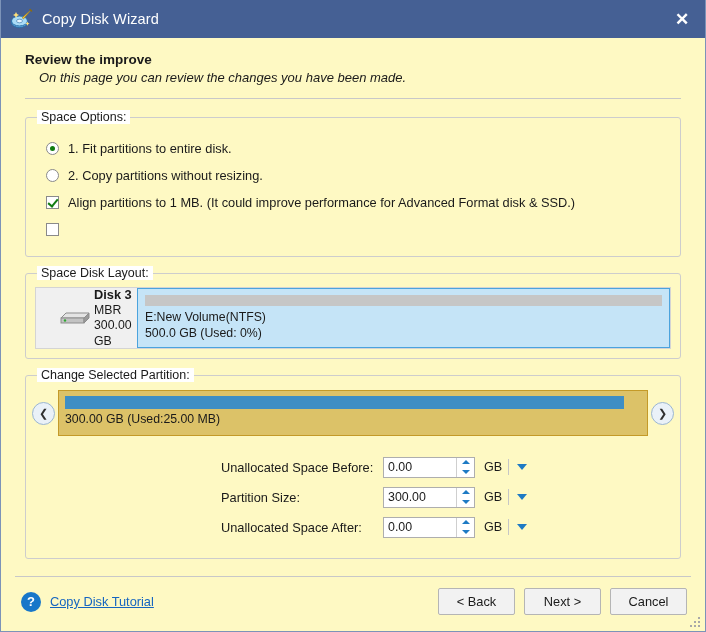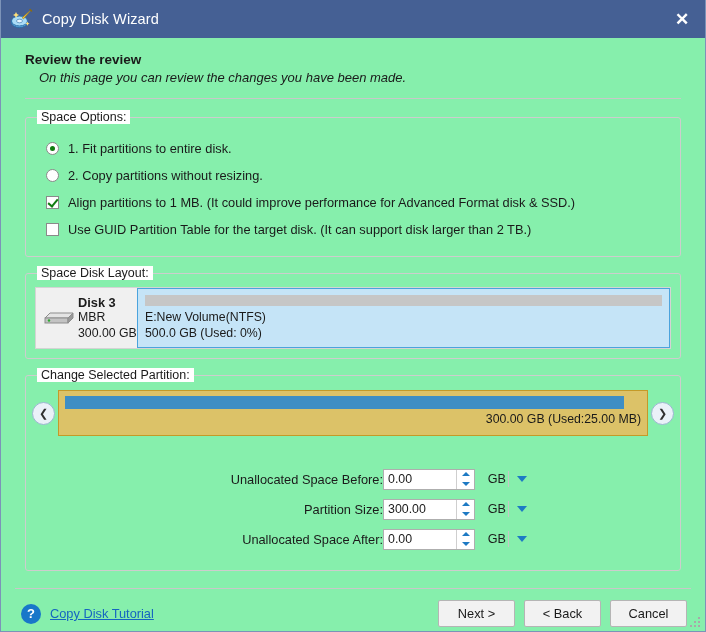--- a/index.html
+++ b/index.html
@@ -4,21 +4,21 @@
 <style>
   html, body {
     margin: 0; padding: 0;
     background: #c9d2e0;
     font-family: "Liberation Sans", sans-serif;
   }
   .window {
     position: relative;
     width: 706px;
     height: 632px;
-    background: #86efac;
+    background: #fef9c3;
     overflow: hidden;
     box-sizing: border-box;
     border-left: 1px solid #7c93b8;
     border-right: 1px solid #7c93b8;
     border-bottom: 1px solid #7c93b8;
   }
 
   
   .titlebar {
     height: 38px;
@@ -146,21 +146,21 @@
     height: 62px;
     border: 1px solid #d4d4d4;
     background: #f0f0f0;
     box-sizing: border-box;
   }
   .disk-info {
     width: 101px;
     flex: 0 0 auto;
     display: flex;
     align-items: center;
-    padding-left: 6px;
+    padding-left: 22px;
     box-sizing: border-box;
   }
   .disk-icon { width: 34px; flex: 0 0 auto; }
   .disk-meta {
     font-size: 12.3px;
     color: #1a1a1a;
     line-height: 15.5px;
     padding-left: 2px;
   }
   .disk-meta .dname { font-weight: bold; font-size: 12.8px; }
@@ -183,21 +183,21 @@
     height: 100%;
     background: #7aa7cf;
   }
   .partition-block .pline {
     font-size: 12.3px;
     color: #1a1a1a;
     line-height: 15.5px;
   }
 
   
-  #change-partition-group { margin-top: 16px; padding: 14px 0 16px 0; text-align: right; }
+  #change-partition-group { margin-top: 16px; padding: 14px 0 16px 0; }
   .slider-row {
     display: flex;
     align-items: center;
     padding: 0 6px;
   }
   .arrow-btn {
     width: 21px; height: 21px;
     flex: 0 0 auto;
     border-radius: 50%;
     background: #eaf1f8;
@@ -225,21 +225,21 @@
     height: 13px;
     background: #3e8ec4;
     margin-bottom: 3px;
   }
   .sel-partition .sline {
     font-size: 12.3px;
     color: #1a1a1a;
   }
 
   
-  .fields { margin-top: 28px; }
+  .fields { margin-top: 16px; }
   .field-row {
     display: flex;
     align-items: center;
     height: 30px;
     padding-left: 195px;
   }
   .field-label {
     width: 162px;
     flex: 0 0 auto;
     font-size: 12.8px;
@@ -386,21 +386,21 @@
         <path d="M5 4 l1 2 2 1 -2 1 -1 2 -1 -2 -2 -1 2 -1 z" fill="#ffe07a"></path>
         <path d="M16.5 13.5 l.7 1.4 1.4 .7 -1.4 .7 -.7 1.4 -.7 -1.4 -1.4 -.7 1.4 -.7 z" fill="#ffe07a"></path>
       </svg>
     </div>
     <div class="title-text">Copy Disk Wizard</div>
     <div class="titlebar-spacer"></div>
     <div class="close-btn">✕</div>
   </div>
 
   <div class="header">
-    <h1>Review the review</h1>
+    <h1>Review the improve</h1>
     <p>On this page you can review the changes you have been made.</p>
   </div>
   <div class="header-sep"></div>
 
   <div class="group" id="copy-options-group">
     <span class="legend">Space Options:</span>
 
     <div class="opt-row">
       <span class="radio checked"></span>
       <span>1. Fit partitions to entire disk.</span>
@@ -411,21 +411,20 @@
       <span>2. Copy partitions without resizing.</span>
     </div>
 
     <div class="opt-row">
       <span class="checkbox checked"></span>
       <span>Align partitions to 1 MB.  (It could improve performance for Advanced Format disk &amp; SSD.)</span>
     </div>
 
     <div class="opt-row">
       <span class="checkbox"></span>
-      <span>Use GUID Partition Table for the target disk. (It can support disk larger than 2 TB.)</span>
     </div>
   </div>
 
   <div class="group" id="target-disk-group">
     <span class="legend">Space Disk Layout:</span>
 
     <div class="disk-row">
       <div class="disk-info">
         <div class="disk-icon">
           <svg width="32" height="22" viewBox="0 0 32 22">
@@ -520,22 +519,22 @@
       </div>
 
     </div>
   </div>
 
   <div class="footer-sep"></div>
   <div class="footer">
     <div class="help-icon">?</div>
     <div class="tutorial-link">Copy Disk Tutorial</div>
     <div class="footer-spacer"></div>
+    <div class="btn">&lt; Back</div>
     <div class="btn">Next &gt;</div>
-    <div class="btn">&lt; Back</div>
     <div class="btn">Cancel</div>
   </div>
 
   <div class="grip">
     <i style="left:8px;top:8px"></i>
       <i style="left:4px;top:8px"></i>
       <i style="left:0px;top:8px"></i>
     <i style="left:8px;top:4px"></i>
       <i style="left:4px;top:4px"></i>
     <i style="left:8px;top:0px"></i>

